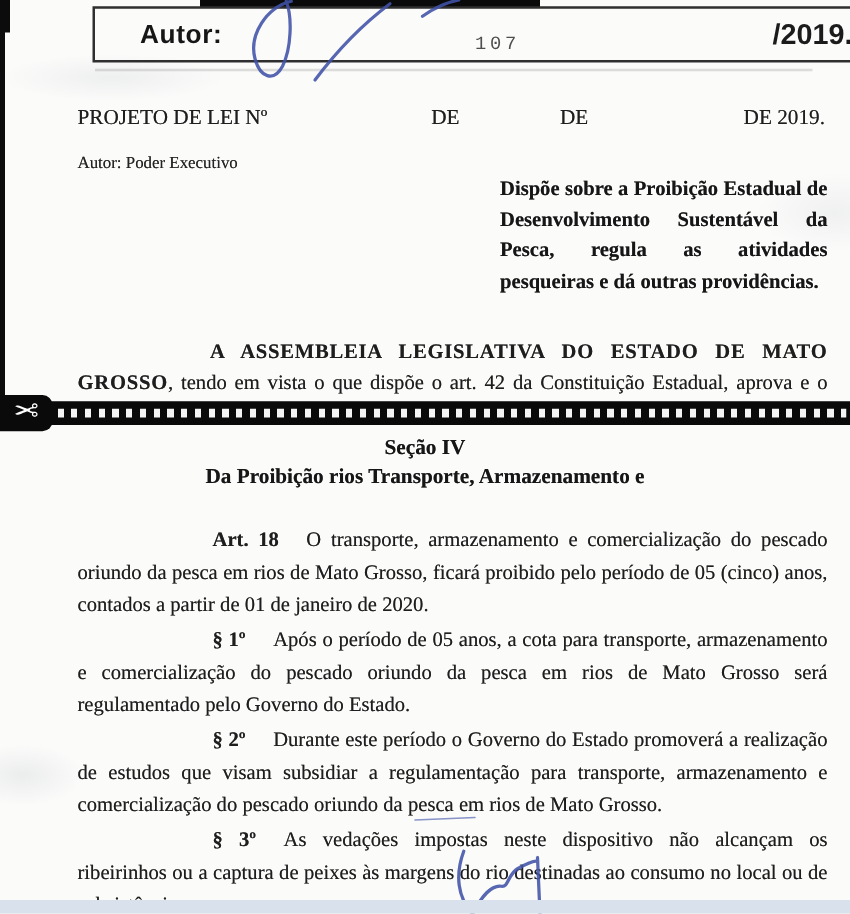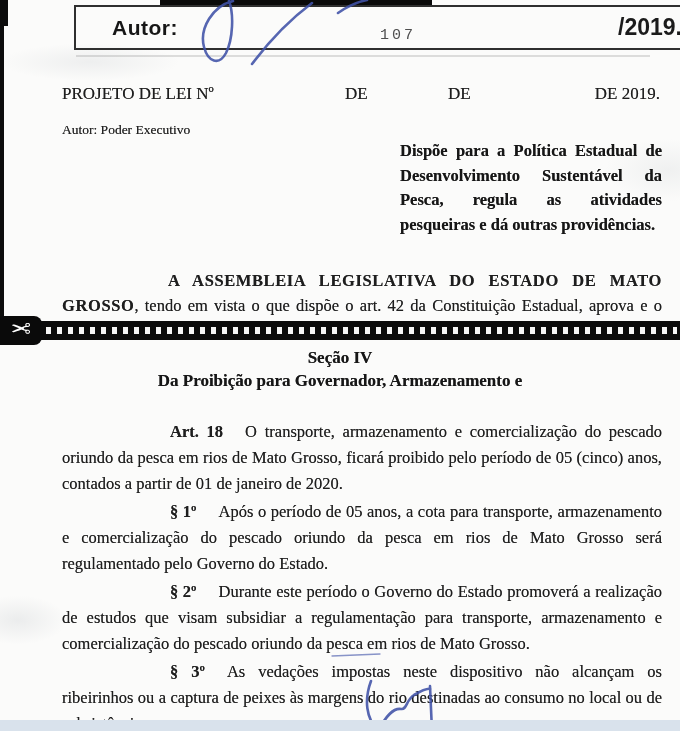--- a/index.html
+++ b/index.html
@@ -100,38 +100,38 @@
   <div class="bill-title-row serif-soft">
     <span class="bt-main">PROJETO DE LEI Nº</span>
     <span class="bt-de1">DE</span>
     <span class="bt-de2">DE</span>
     <span class="bt-de3">DE 2019.</span>
   </div>
 
   <div class="author-line serif-soft">Autor: Poder Executivo</div>
 
   <div class="ementa serif-soft">
-    <div>Dispõe para a Política Estadual de</div>
+    <div>Dispõe sobre a Proibição Estadual de</div>
     <div>Desenvolvimento Sustentável da</div>
     <div>Pesca, regula as atividades</div>
     <div>pesqueiras e dá outras providências.</div>
   </div>
 
   <p class="preamble serif-soft"><b>A ASSEMBLEIA LEGISLATIVA DO ESTADO DE MATO GROSSO</b><span>, tendo em vista o que dispõe o art. 42 da Constituição Estadual, aprova e o Governador do Estado sanciona a seguinte Lei:</span></p>
 
   <div class="cut-line">
     <div class="cut-dashes"></div>
     <div class="scissors-blob">
       <span class="scissors-glyph">✂</span>
     </div>
   </div>
 
   <div class="section-heading serif-soft">
     <div>Seção IV</div>
-    <div>Da Proibição para Governador, Armazenamento e</div>
+    <div>Da Proibição rios Transporte, Armazenamento e</div>
   </div>
 
   <div class="articles serif-soft">
     <p><span class="article-lead">Art. 18</span><span>O transporte, armazenamento e comercialização do pescado oriundo da pesca em rios de Mato Grosso, ficará proibido pelo período de 05 (cinco) anos, contados a partir de 01 de janeiro de 2020.</span></p>
     <p><span class="article-lead">§ 1º</span><span>Após o período de 05 anos, a cota para transporte, armazenamento e comercialização do pescado oriundo da pesca em rios de Mato Grosso será regulamentado pelo Governo do Estado.</span></p>
     <p><span class="article-lead">§ 2º</span><span>Durante este período o Governo do Estado promoverá a realização de estudos que visam subsidiar a regulamentação para transporte, armazenamento e comercialização do pescado oriundo da pesca em rios de Mato Grosso.</span></p>
     <p><span class="article-lead">§ 3º</span><span>As vedações impostas neste dispositivo não alcançam os ribeirinhos ou a captura de peixes às margens do rio destinadas ao consumo no local ou de subsistência.</span></p>
   </div>
 
   <svg class="ink-overlay" width="680" height="731" viewBox="0 0 680 731" xmlns="http://www.w3.org/2000/svg">

